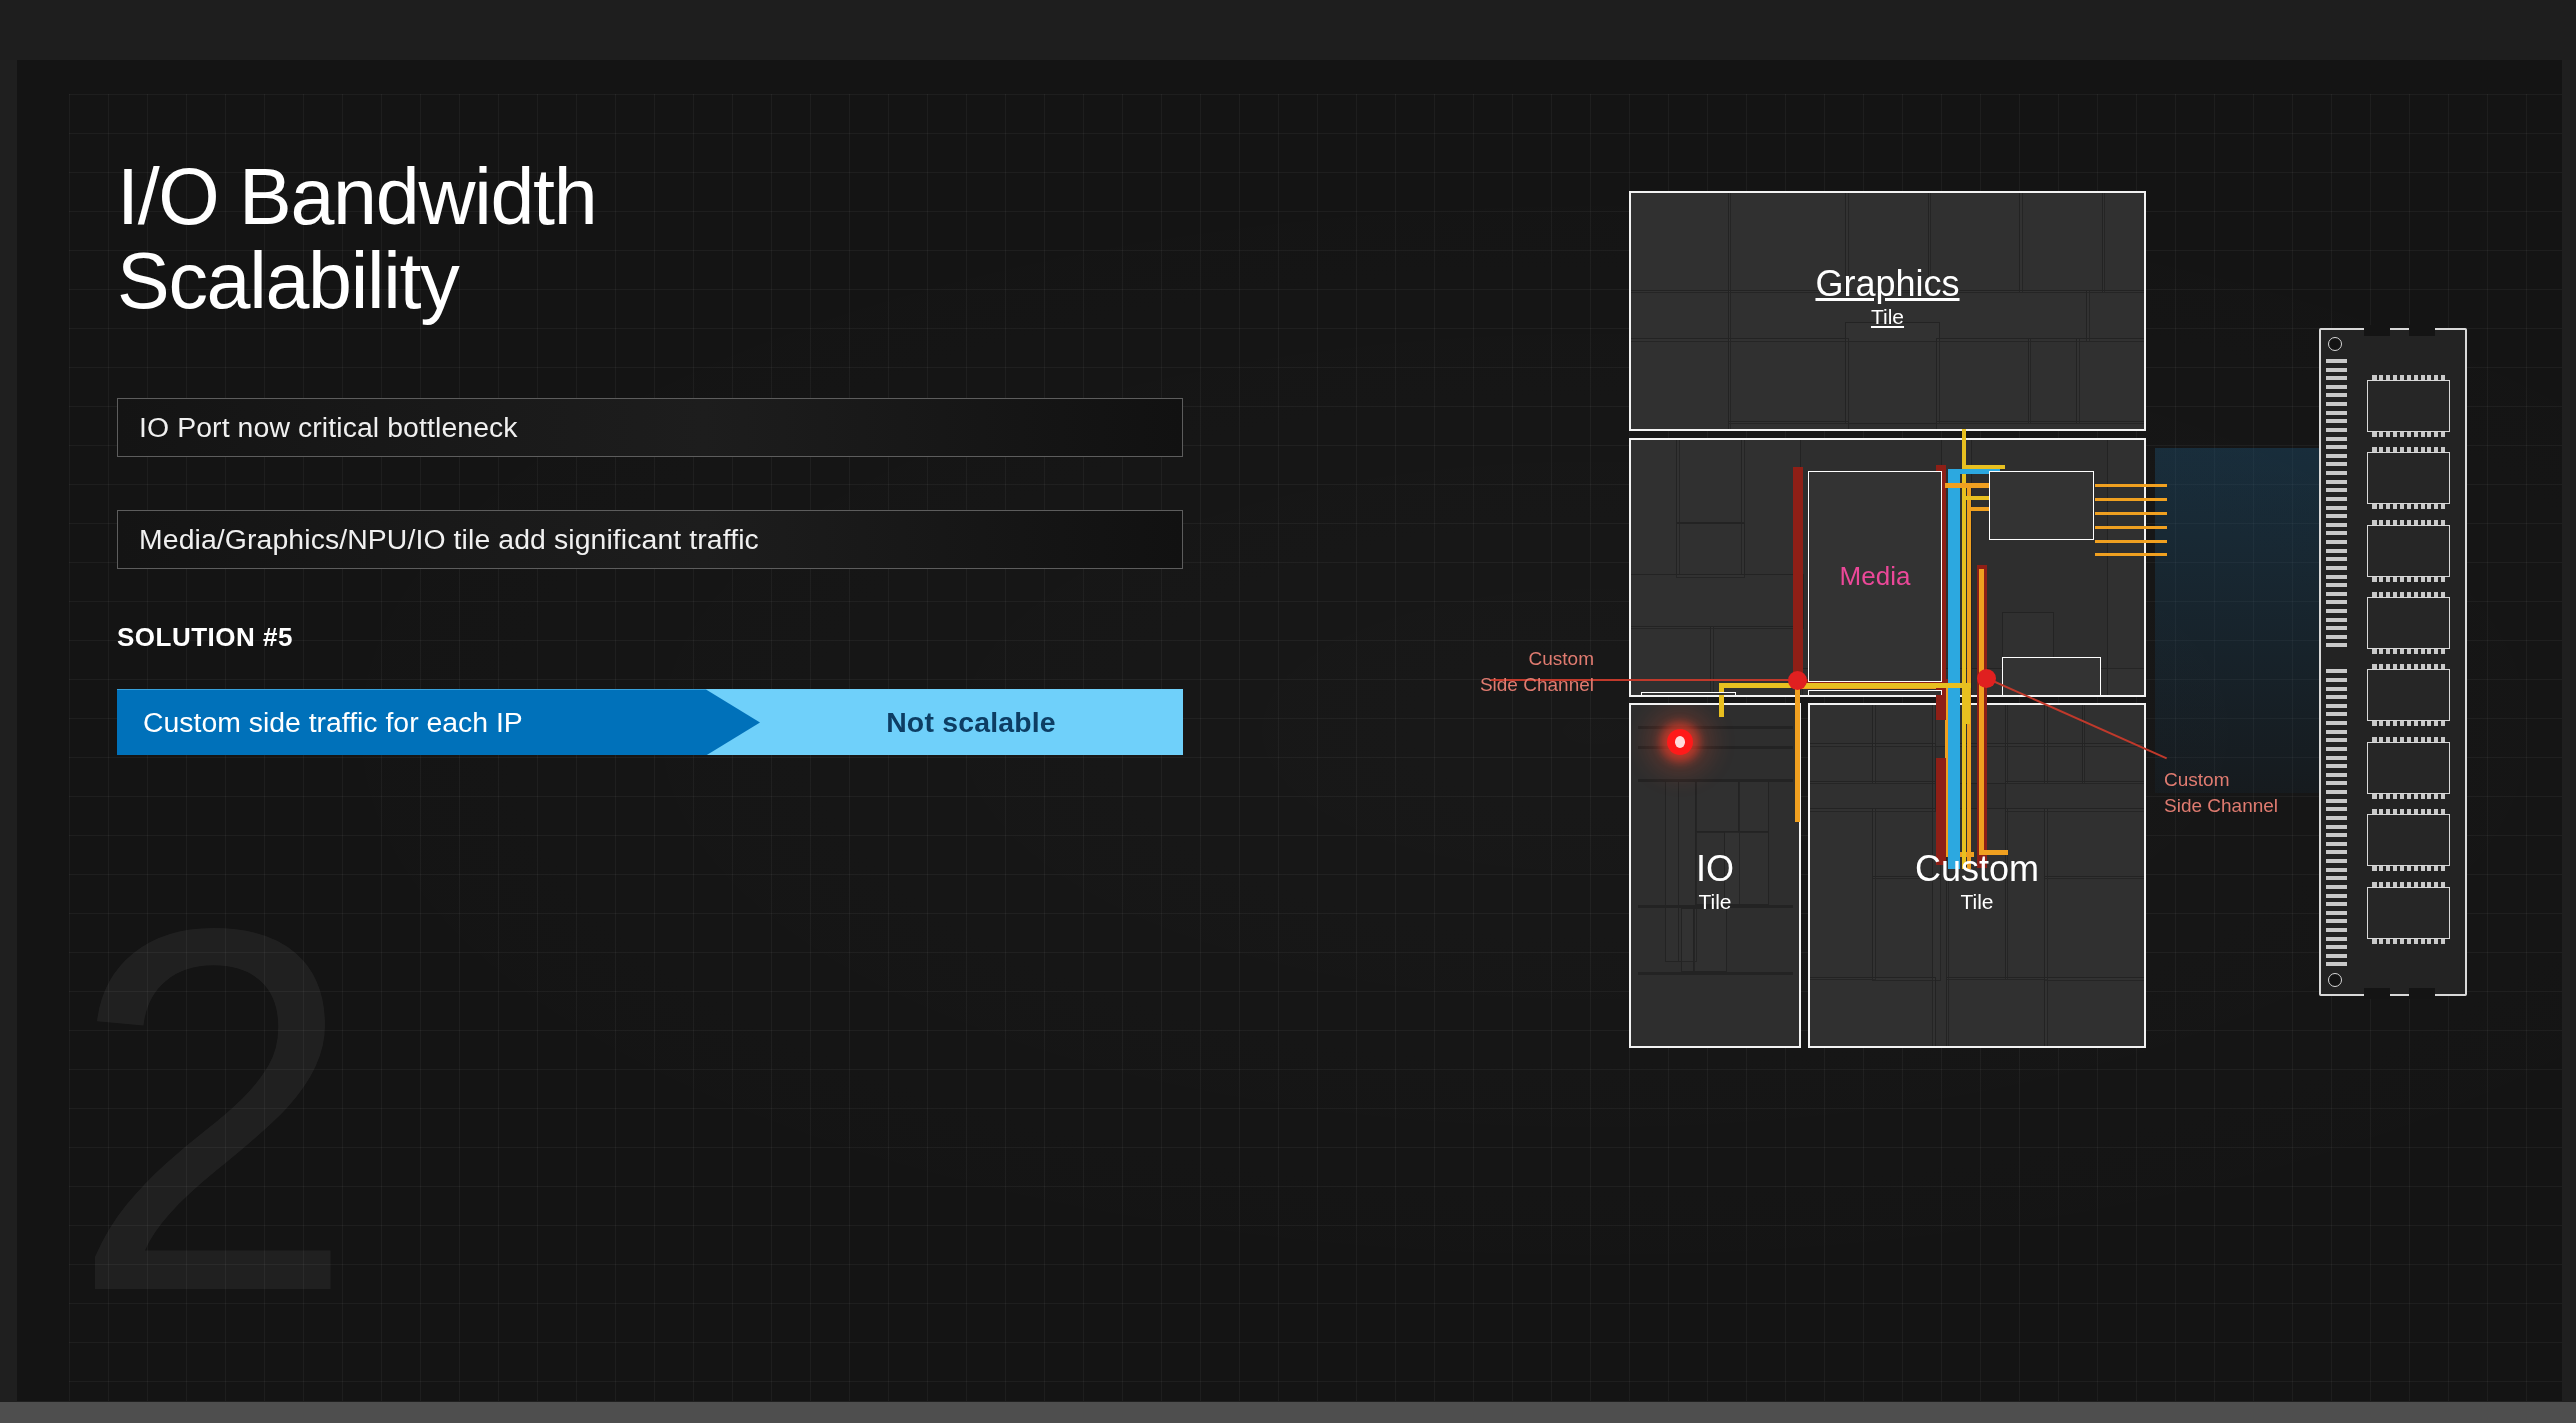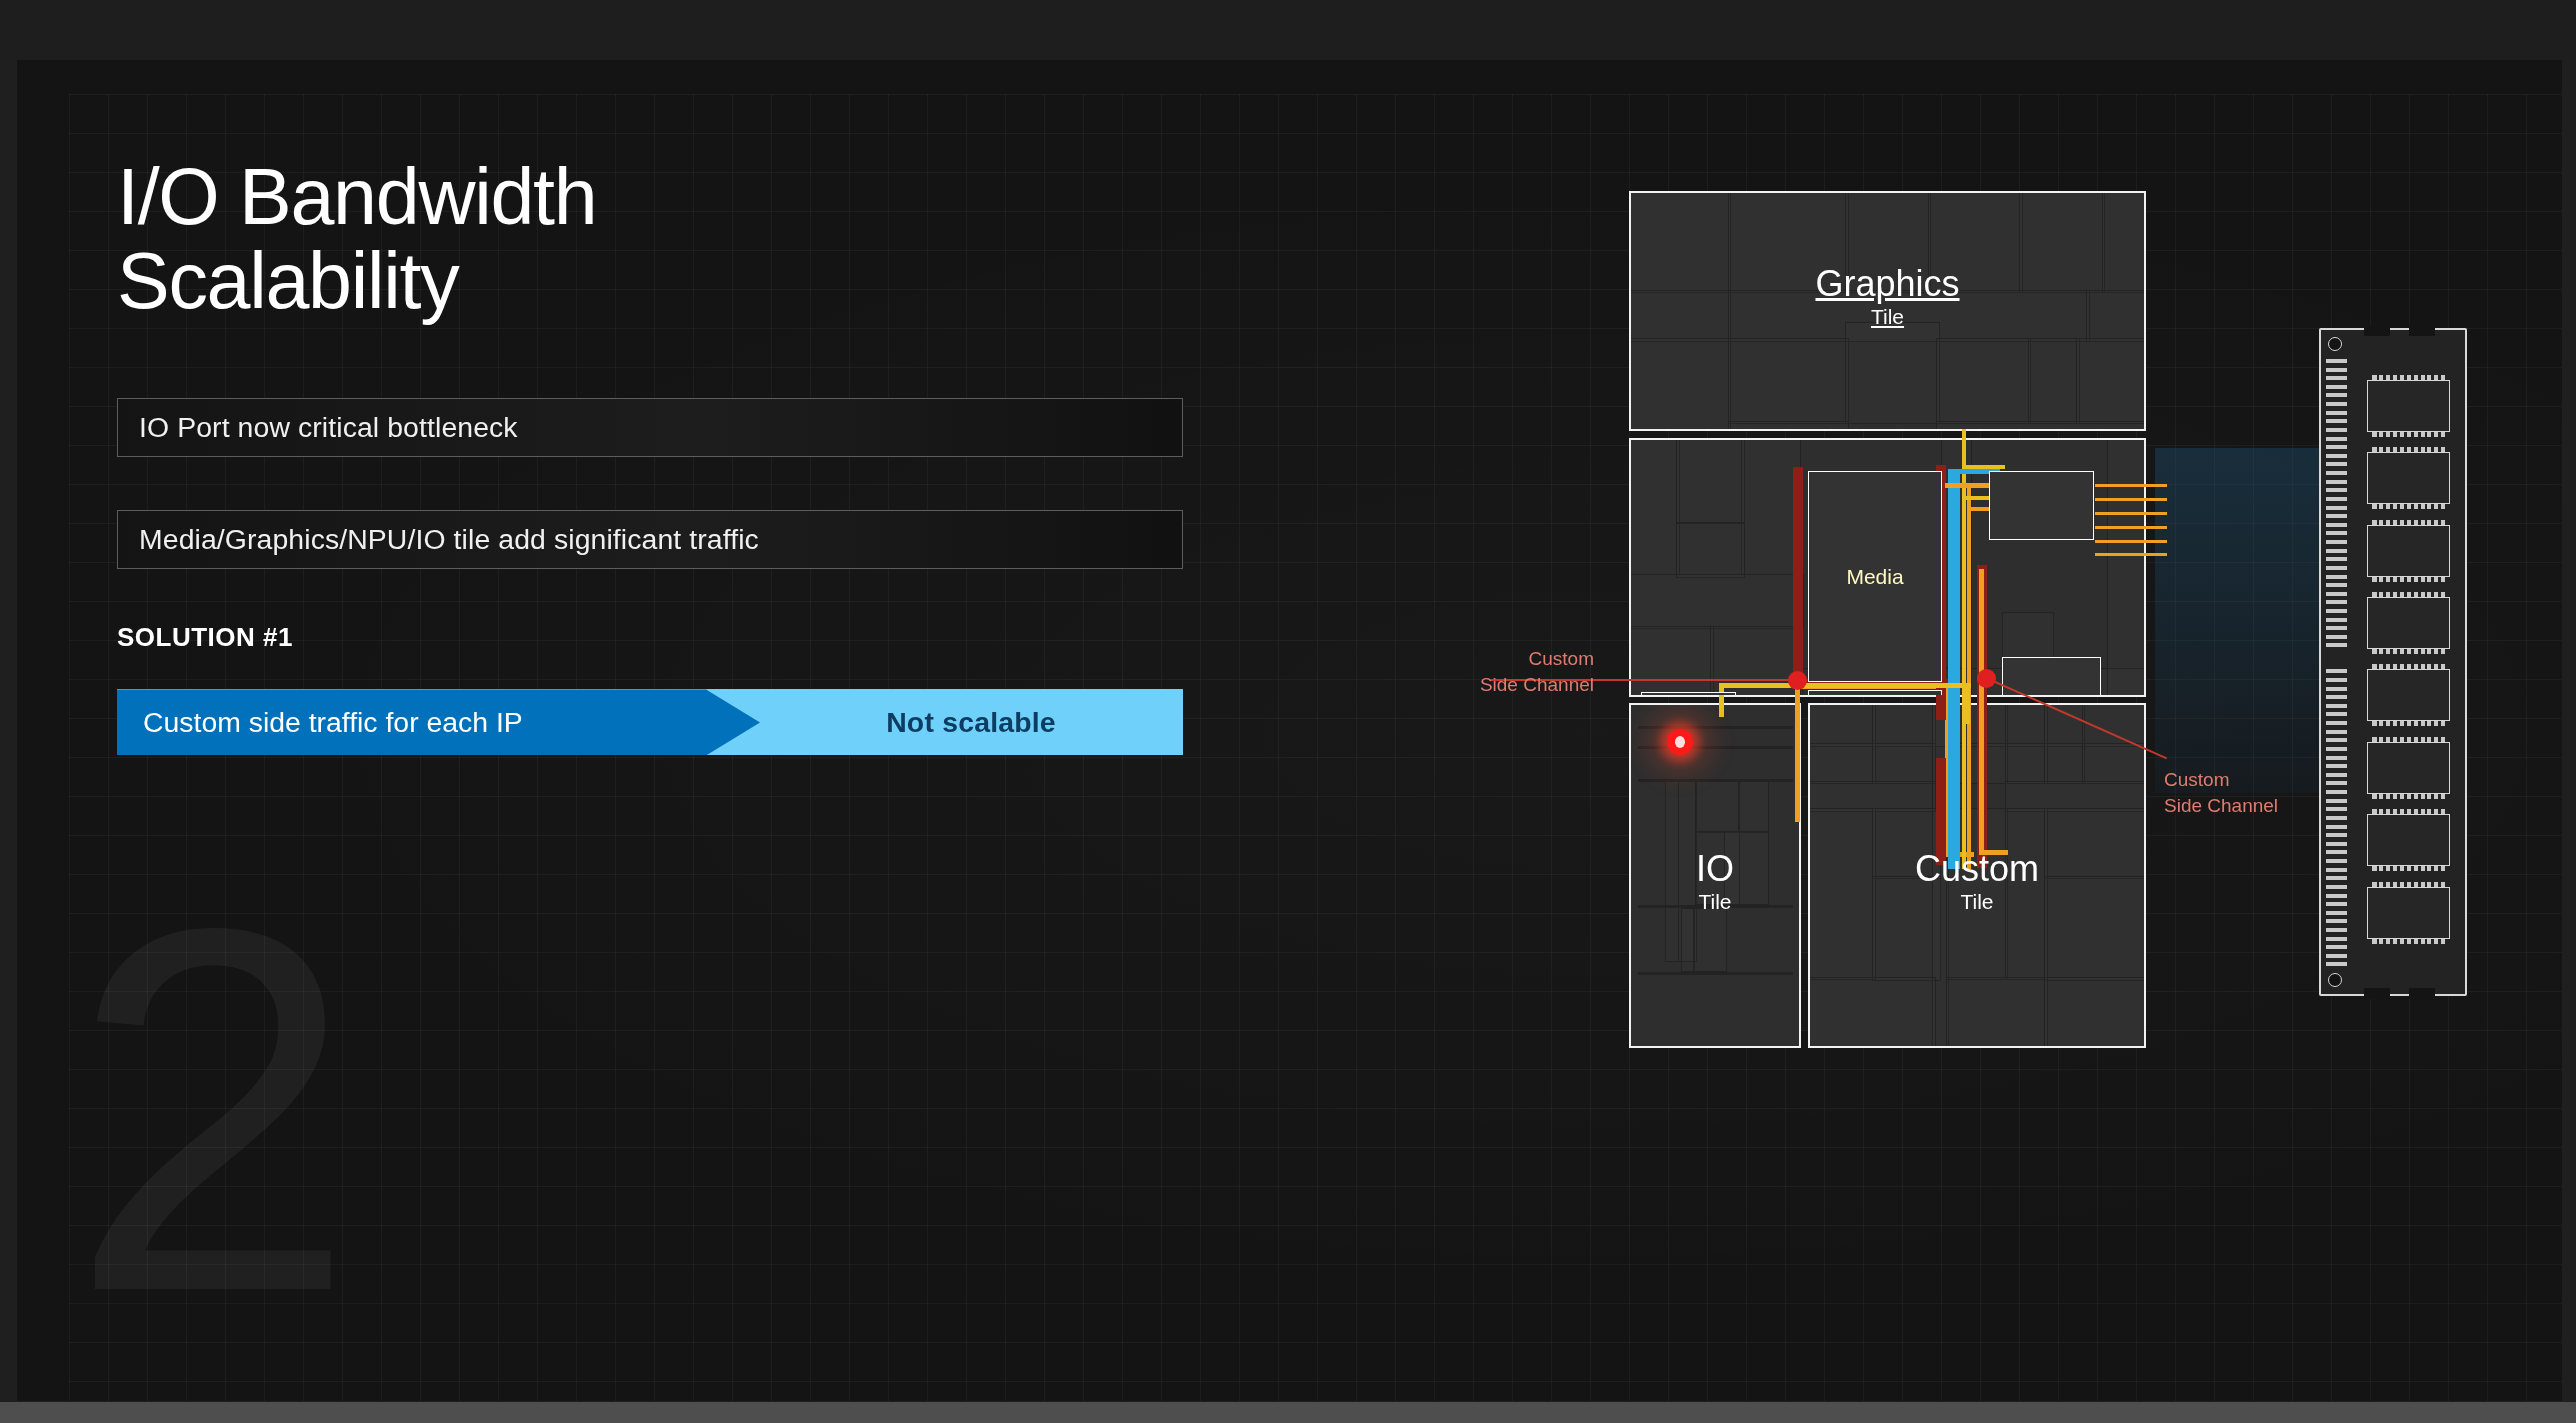--- a/index.html
+++ b/index.html
@@ -93,21 +93,21 @@
   .tile-label .sub { display:block; font-size:21px; line-height:1.3; }
 
   
   .fp { position:absolute; border:1.7px solid #232323; background:rgba(255,255,255,0.012); }
   .fp2 { position:absolute; background:#232323; }
 
   
   .ip {
     position:absolute; border:1.7px solid #ffffff; background:#333333;
     display:flex; align-items:center; justify-content:center;
-    color:#fef9c3; font-size:21px; font-weight:300; z-index:5;
+    color:#ec4899; font-size:26px; font-weight:300; z-index:5;
   }
 
   
   .wire { position:absolute; z-index:4; }
 
   .dot {
     position:absolute; width:19px; height:19px; border-radius:50%;
     background:#e02020; z-index:9;
   }
   .glow {
@@ -176,21 +176,21 @@
 
       <div class="bullets">
         <div class="bullet">
           <span>IO Port now critical bottleneck</span>
         </div>
         <div class="bullet">
           <span>Media/Graphics/NPU/IO tile add significant traffic</span>
         </div>
       </div>
 
-      <div class="solution-label">SOLUTION #1</div>
+      <div class="solution-label">SOLUTION #5</div>
 
       <div class="sol-bar">
         <div class="dark">
           <span>Custom side traffic for each IP</span>
         </div>
         <div class="light-text">
           <span>Not scalable</span>
         </div>
       </div>
     </div>

